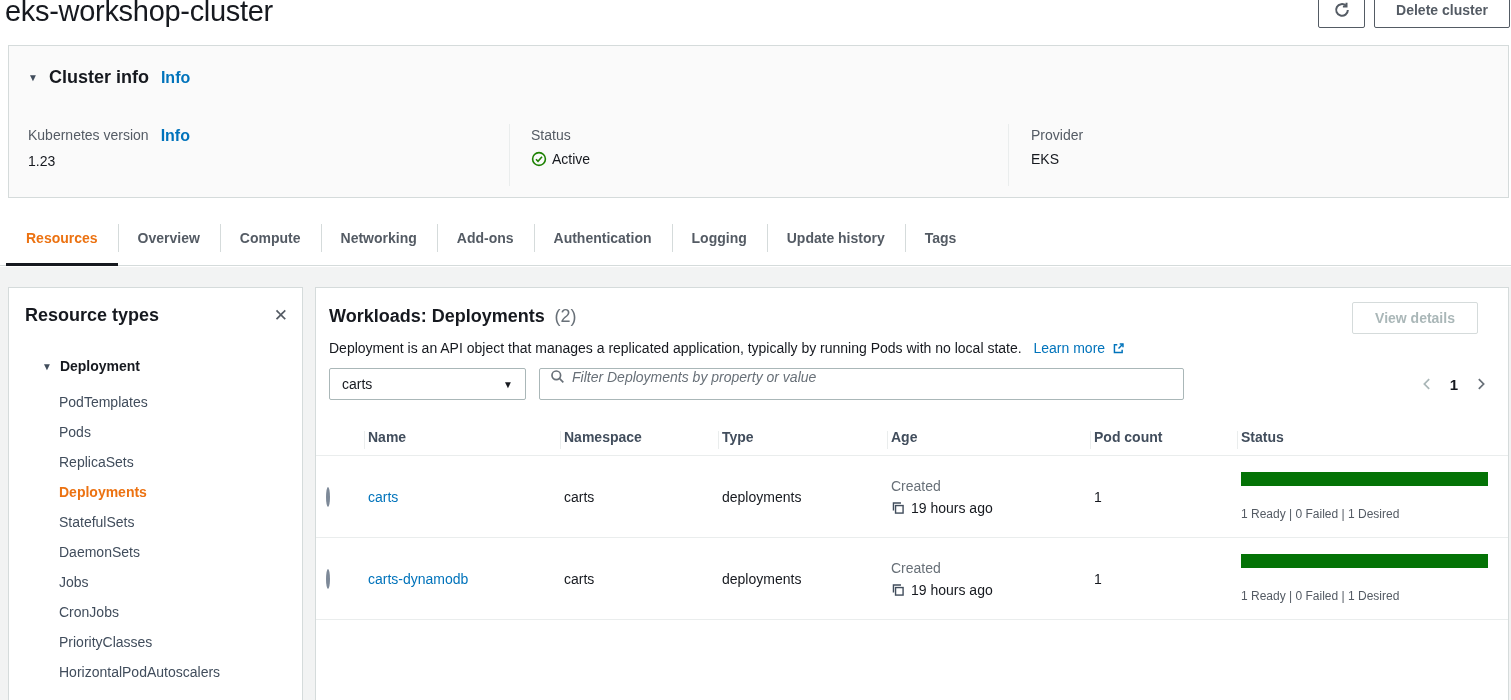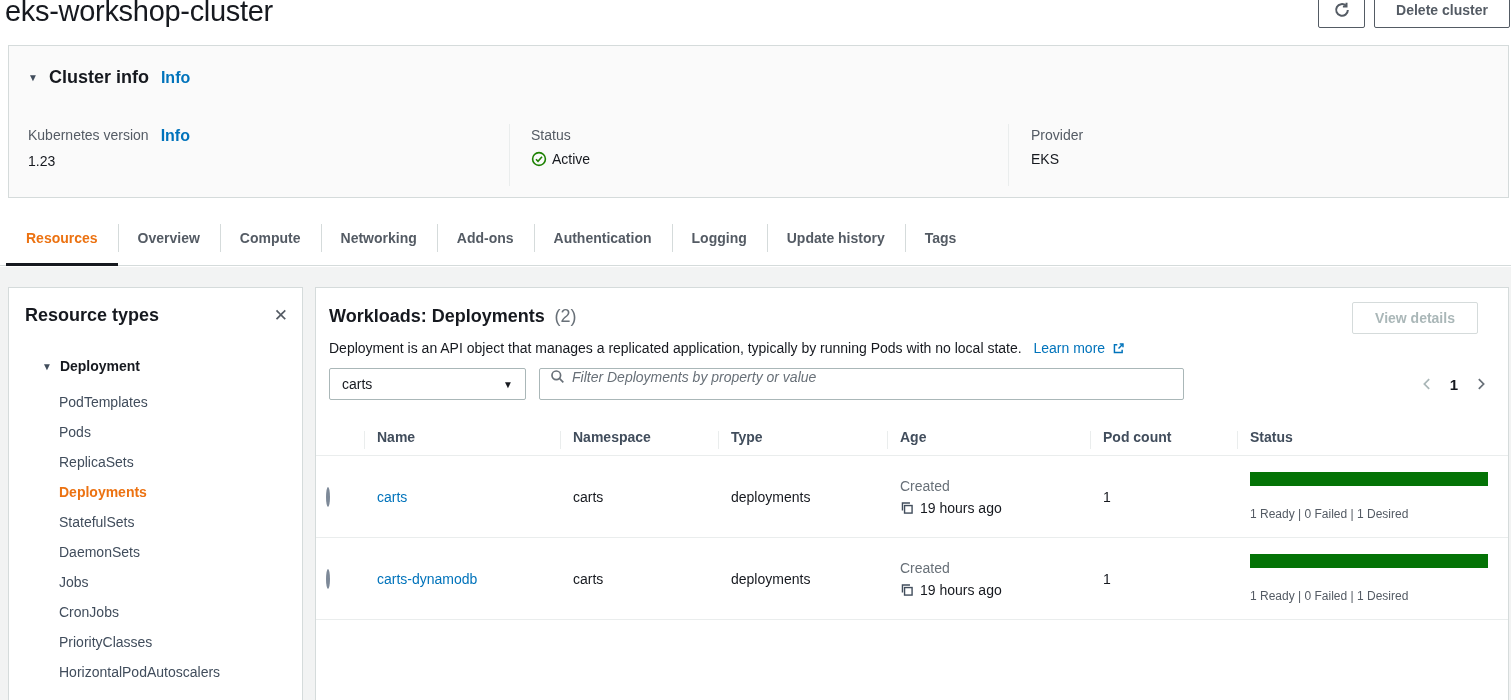--- a/index.html
+++ b/index.html
@@ -62,21 +62,21 @@
                 display:flex; align-items:flex-start; padding:0 10px; }
   .search-box input { border:none; outline:none; flex:1; margin-left:7px; font-size:14px; font-family:"Liberation Sans",sans-serif; }
   .search-box input::placeholder { font-style:italic; color:#687078; }
   .pagination { position:absolute; top:82px; right:20px; display:flex; align-items:center; gap:16px; height:28px; }
   .page-num { font-weight:700; font-size:15px; }
   .pg-btn { cursor:pointer; display:flex; align-items:center; }
   
   .tbl { margin-top:18px; }
   .tbl-header, .tbl-row { display:grid; grid-template-columns:48px 196px 158px 169px 203px 147px 1fr; align-items:center; }
   .tbl-header { height:38px; border-bottom:1px solid #eaeded; font-weight:700; color:#414d5c; }
-  .th, .td { padding-left:13px; position:relative; }
+  .th, .td { padding-left:4px; position:relative; }
   .th.divider::before { content:""; position:absolute; left:0; top:2px; height:18px; width:1px; background:#eaeded; }
   .tbl-row { height:82px; border-bottom:1px solid #eaeded; }
   .radio { width:16px; height:16px; border:2px solid #7d8998; border-radius:50%; margin-left:10px; background:#fff; cursor:pointer; }
   .link { color:#0073bb; text-decoration:none; cursor:pointer; }
   .age-cell .created { color:#687078; }
   .age-cell .age-line { display:flex; align-items:center; gap:6px; margin-top:6px; color:#16191f; }
   .status-cell { padding-right:20px; }
   .status-bar { height:14px; width:100%; }
   .status-text { margin-top:21px; font-size:12px; color:#545b64; }
   svg { display:block; }

